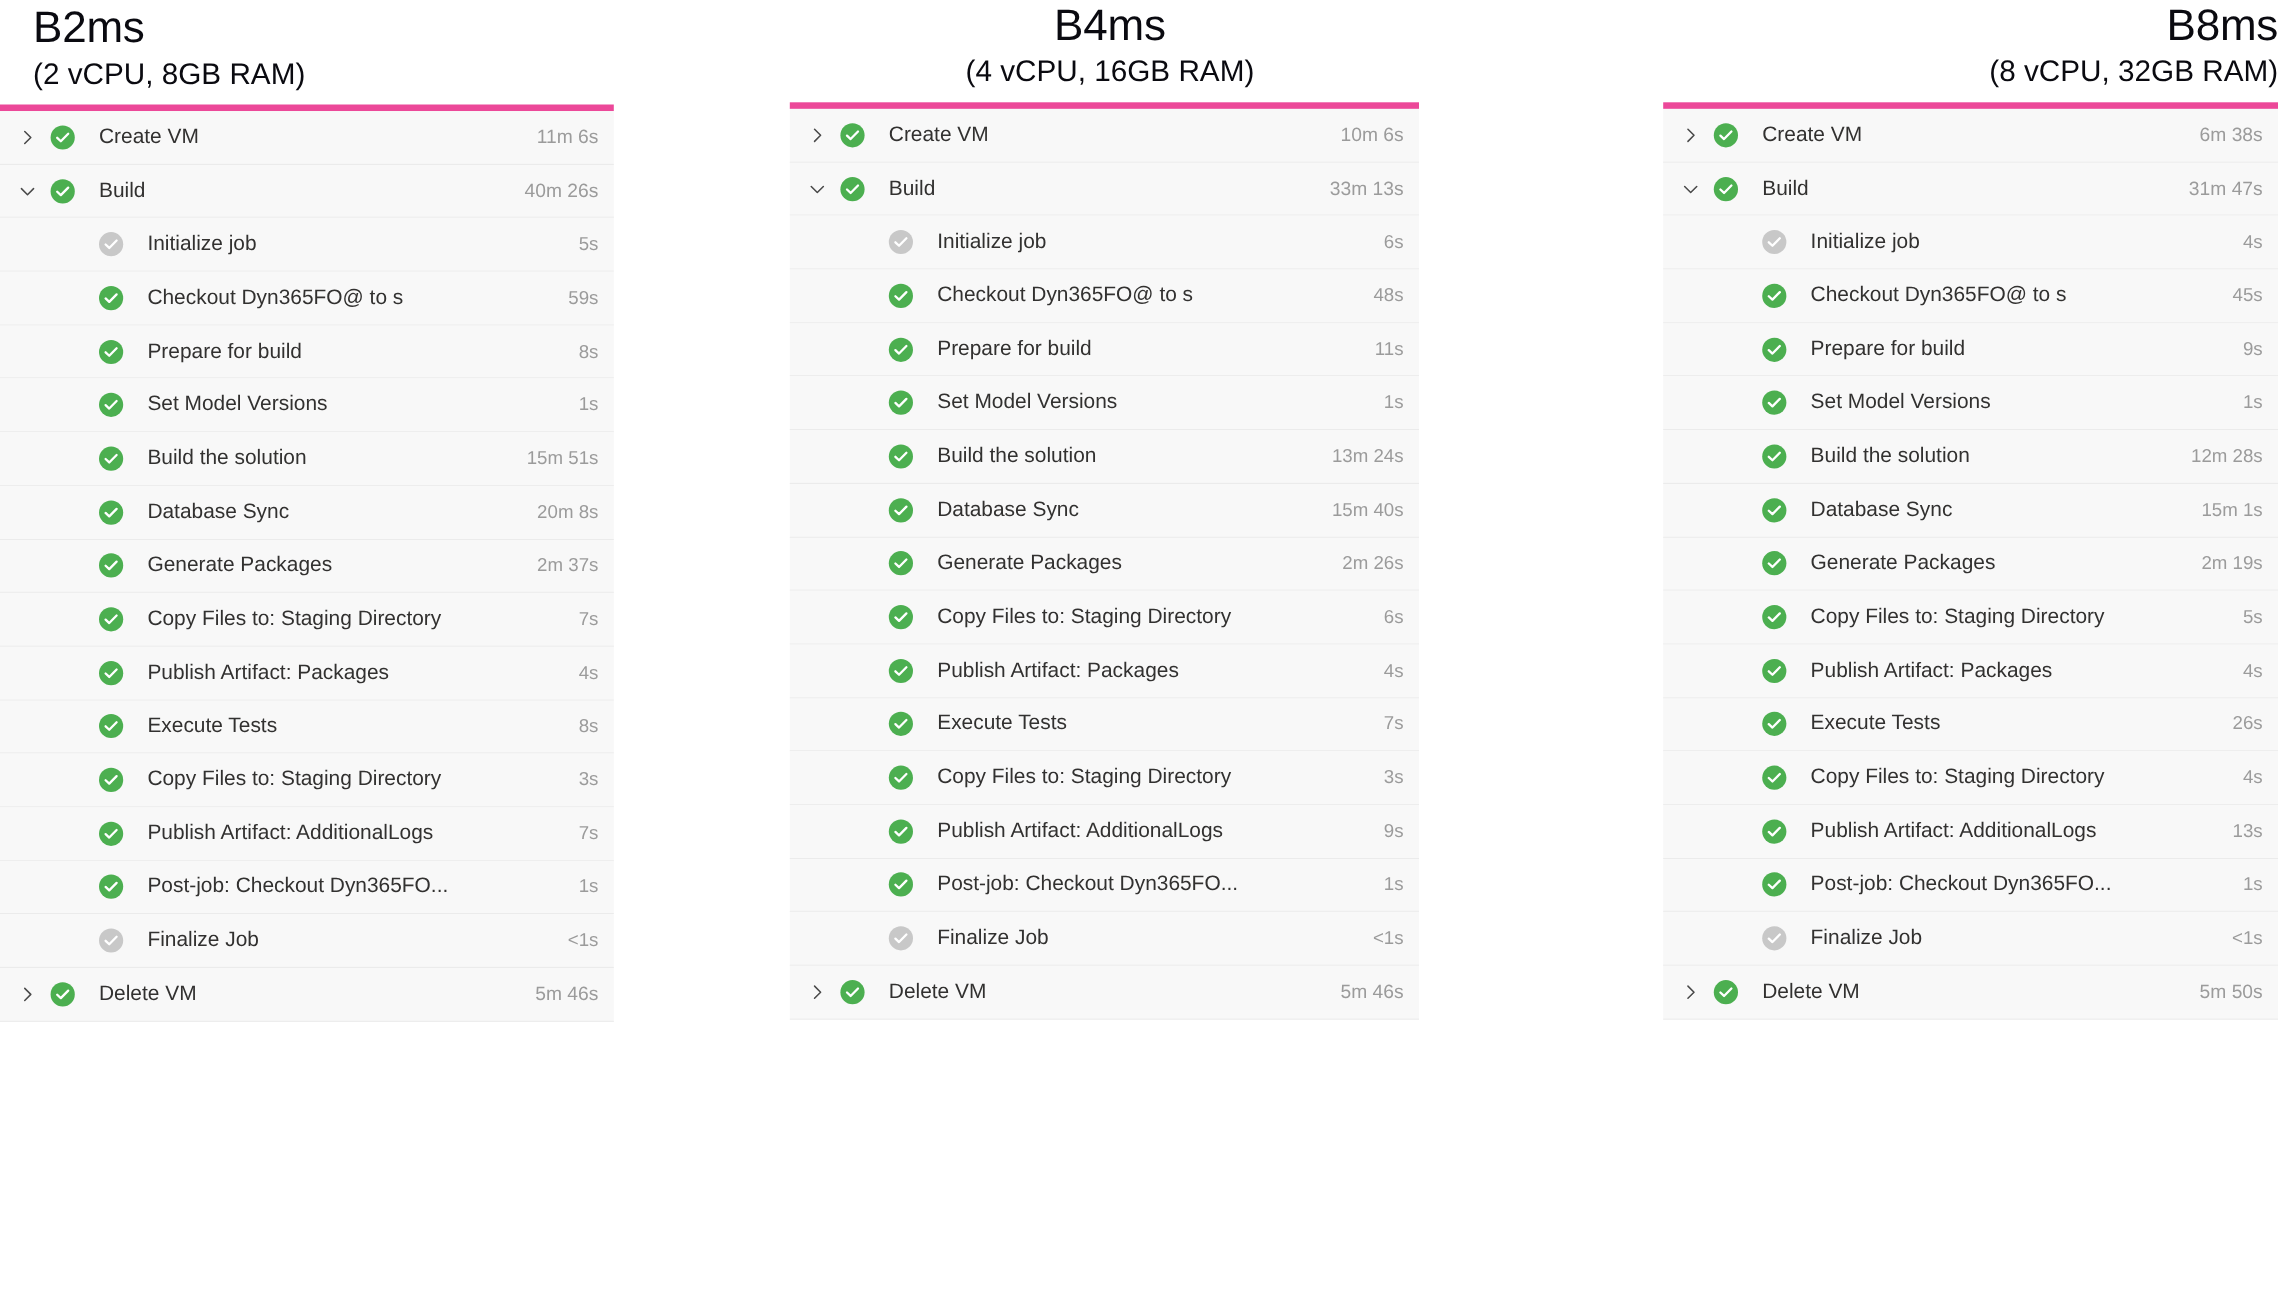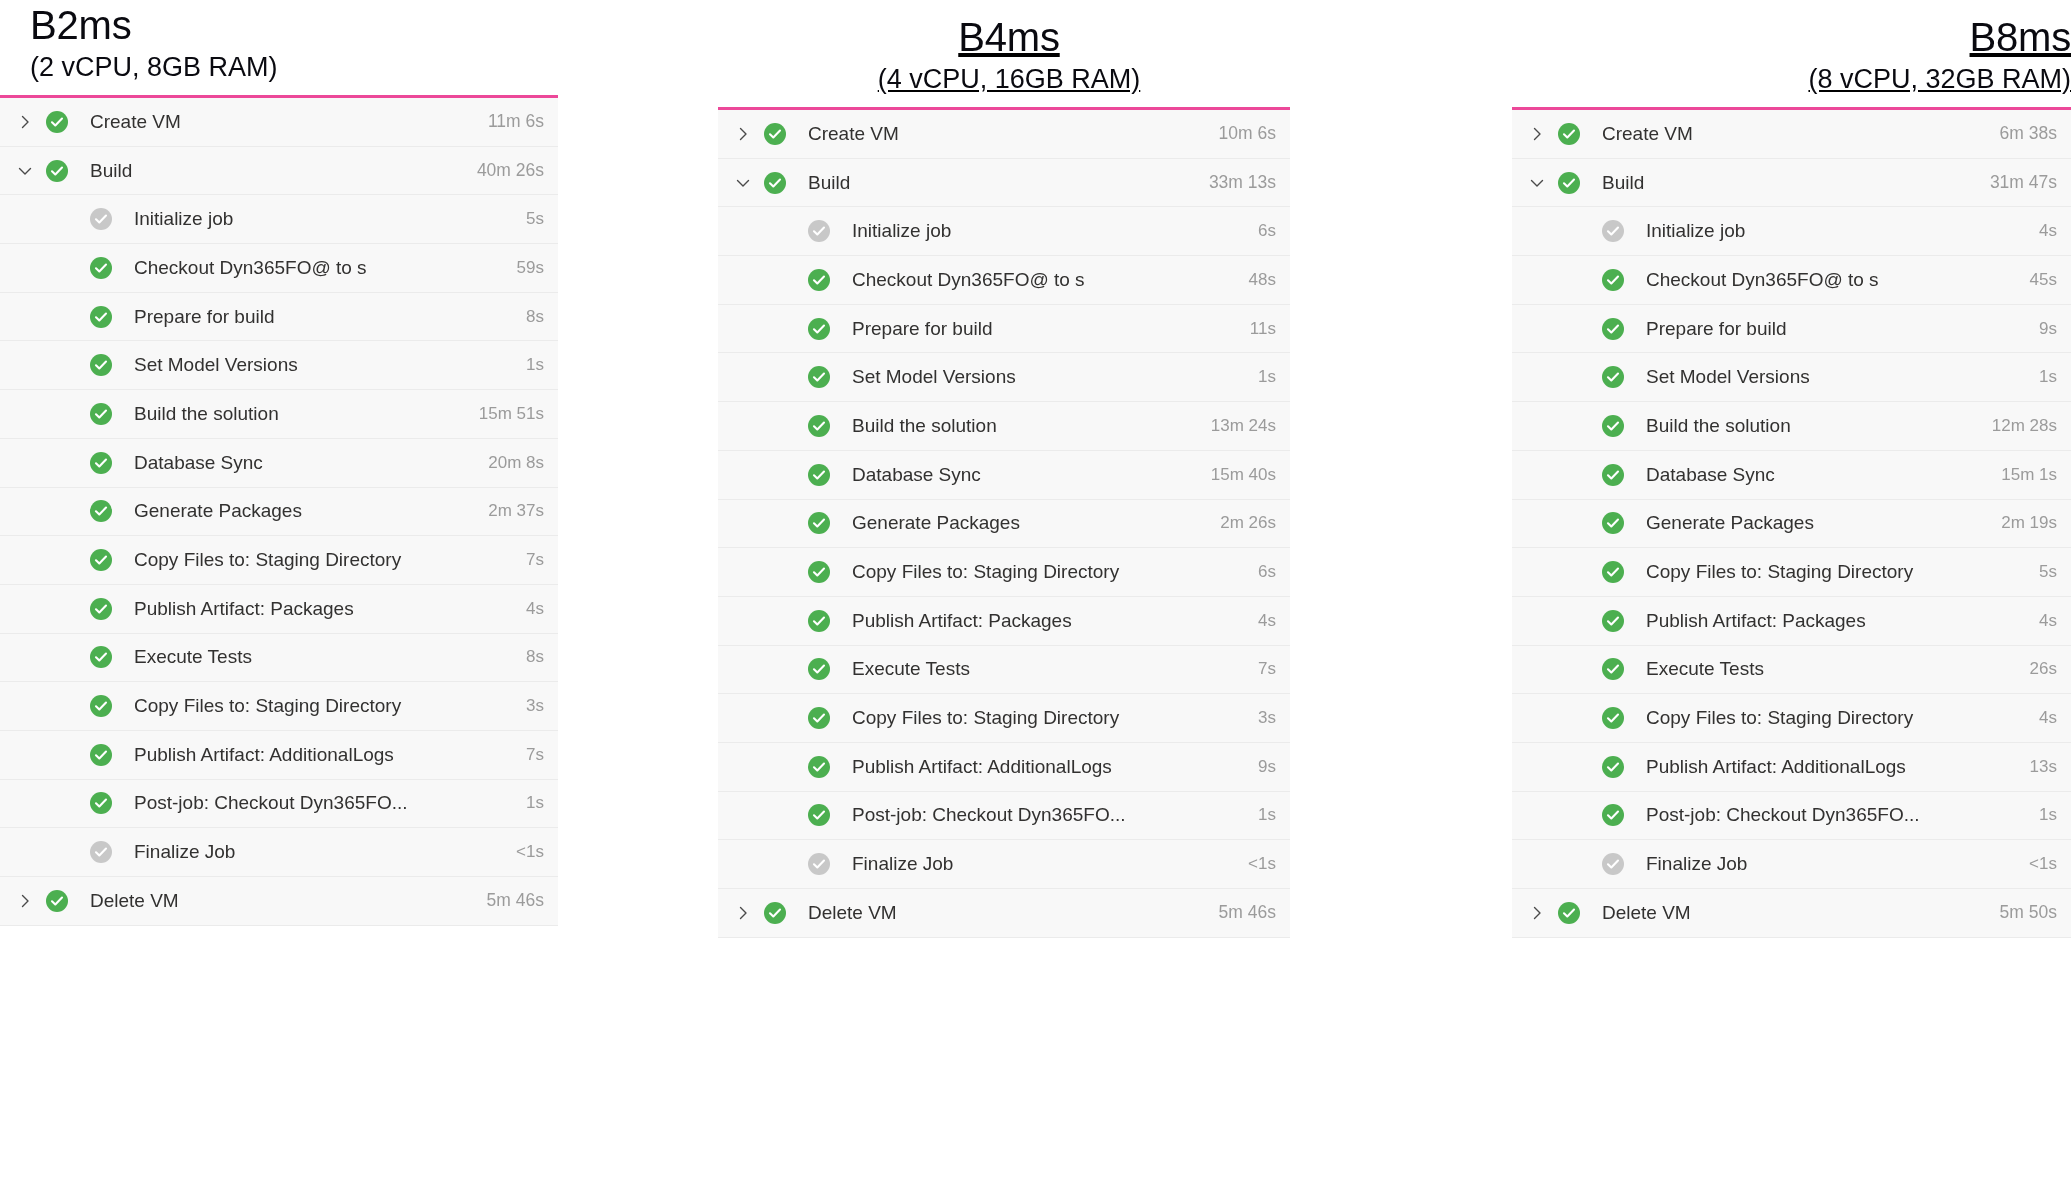--- a/index.html
+++ b/index.html
@@ -42,27 +42,27 @@
     font-weight: 400;
     letter-spacing: -0.2px;
   }
   .panel-sub {
     font-size: 27px;
     line-height: 34px;
     color: #0a0a10;
     font-weight: 400;
     margin-top: 2px;
   }
-  .panel-2 .panel-head, .panel-3 .panel-head { padding-top: 14px; text-decoration: underline; }
+  .panel-2 .panel-head, .panel-3 .panel-head { padding-top: 0; }
   .panel-2 .panel-head { padding-left: 10px; }
   .panel-3 .panel-head { padding-left: 10px; text-align: right; }
 
   .list {
     margin-top: 11px;
-    border-top: 3px solid #ec4899;
+    border-top: 6px solid #ec4899;
   }
   .row {
     position: relative;
     display: flex;
     align-items: center;
     height: 48.7px;
     background: #f8f8f8;
     border-bottom: 1px solid #ebebeb;
     box-sizing: border-box;
     padding-left: 10px;

